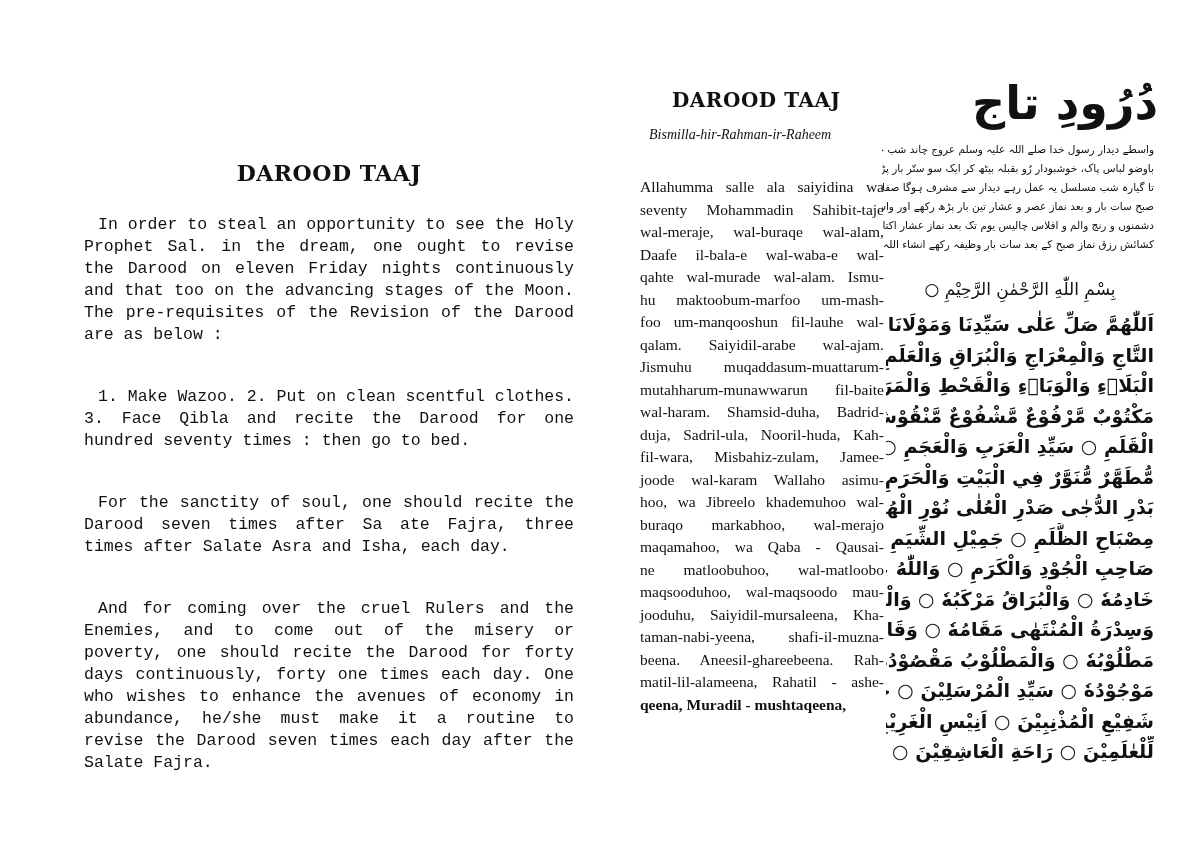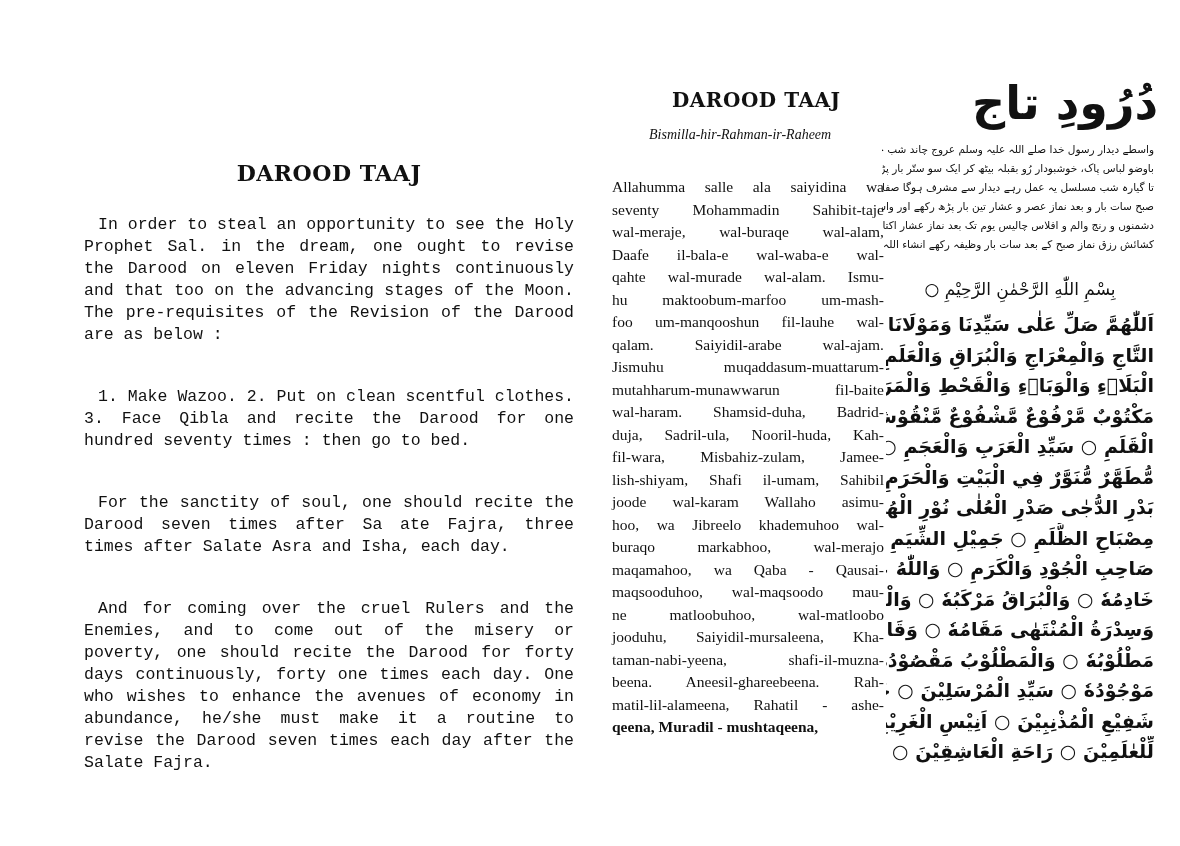--- a/index.html
+++ b/index.html
@@ -6,21 +6,21 @@
   body { width: 1180px; height: 846px; position: relative; overflow: hidden; color: #111; font-family: "Liberation Serif", "DejaVu Serif", serif; }
 
   .left-page { position: absolute; left: 84px; top: 150px; width: 490px; }
   .left-title { text-align: center; font-weight: bold; font-size: 22px; letter-spacing: 0.5px; margin: 10px 0 28px 0; font-family: "DejaVu Serif", "Liberation Serif", serif; }
   .para { font-size: 16.5px; line-height: 22px; text-align: justify; margin: 0 0 40px 0; font-family: Liberation Mono, monospace; }
   .para .indent { display: inline-block; width: 14px; }
 
   .right-title { position: absolute; left: 672px; top: 88px; font-weight: bold; font-size: 20px; letter-spacing: 0.5px; font-family: "DejaVu Serif", "Liberation Serif", serif; }
   .subtitle { position: absolute; left: 649px; top: 127px; font-style: italic; font-size: 14px; }
   .translit { position: absolute; left: 612px; top: 176px; width: 272px; font-size: 15.5px; line-height: 22.5px; text-align: justify; }
-  .translit .line { display: block; text-align: justify; text-align-last: justify; white-space: nowrap; }
+  .translit .line { display: block; text-align: justify; text-align-last: justify; white-space: nowrap; margin-left: 28px; }
   .translit .line.last { text-align-last: left; font-weight: bold; }
 
   .urdu-title { position: absolute; left: 972px; top: 76px; font-size: 46px; font-weight: bold; direction: rtl; font-family: "DejaVu Sans", sans-serif; }
   .urdu-note { position: absolute; left: 882px; top: 140px; width: 272px; direction: rtl; font-size: 10.5px; line-height: 19px; text-align: justify; font-family: "DejaVu Sans", sans-serif; }
   .urdu-note .line { display: block; white-space: nowrap; overflow: hidden; }
   .arabic { position: absolute; left: 886px; top: 278px; width: 268px; direction: rtl; font-family: "DejaVu Sans", sans-serif; }
   .arabic .bismillah { text-align: center; font-size: 17px; line-height: 22px; margin-bottom: 9px; }
   .arabic .line { display: block; font-size: 19px; line-height: 30.5px; font-weight: bold; white-space: nowrap; overflow: hidden; text-align: justify; text-align-last: justify; }
 </style>
 </head>
@@ -44,27 +44,26 @@
   <span class="line">Daafe  il-bala-e  wal-waba-e  wal-</span>
   <span class="line">qahte wal-murade wal-alam. Ismu-</span>
   <span class="line">hu  maktoobum-marfoo um-mash-</span>
   <span class="line">foo um-manqooshun  fil-lauhe wal-</span>
   <span class="line">qalam.  Saiyidil-arabe  wal-ajam.</span>
   <span class="line">Jismuhu  muqaddasum-muattarum-</span>
   <span class="line">mutahharum-munawwarun fil-baite</span>
   <span class="line">wal-haram. Shamsid-duha, Badrid-</span>
   <span class="line">duja, Sadril-ula, Nooril-huda, Kah-</span>
   <span class="line">fil-wara,  Misbahiz-zulam,  Jamee-</span>
-  <span class="line">lish-shiyam, Shafi  il-umam, Sahibil</span>
   <span class="line">joode  wal-karam  Wallaho asimu-</span>
   <span class="line">hoo, wa Jibreelo  khademuhoo wal-</span>
   <span class="line">buraqo   markabhoo,   wal-merajo</span>
   <span class="line">maqamahoo,  wa  Qaba  -  Qausai-</span>
+  <span class="line">ne   matloobuhoo,   wal-matloobo</span>
   <span class="line">maqsooduhoo, wal-maqsoodo mau-</span>
-  <span class="line">ne   matloobuhoo,   wal-matloobo</span>
   <span class="line">jooduhu, Saiyidil-mursaleena, Kha-</span>
   <span class="line">taman-nabi-yeena,  shafi-il-muzna-</span>
   <span class="line">beena.  Aneesil-ghareebeena. Rah-</span>
   <span class="line">matil-lil-alameena,  Rahatil - ashe-</span>
   <span class="line last">qeena,     Muradil  -  mushtaqeena,</span>
 </div>
 
 <div class="urdu-title">دُرُودِ تاج</div>
 
 <div class="urdu-note">

